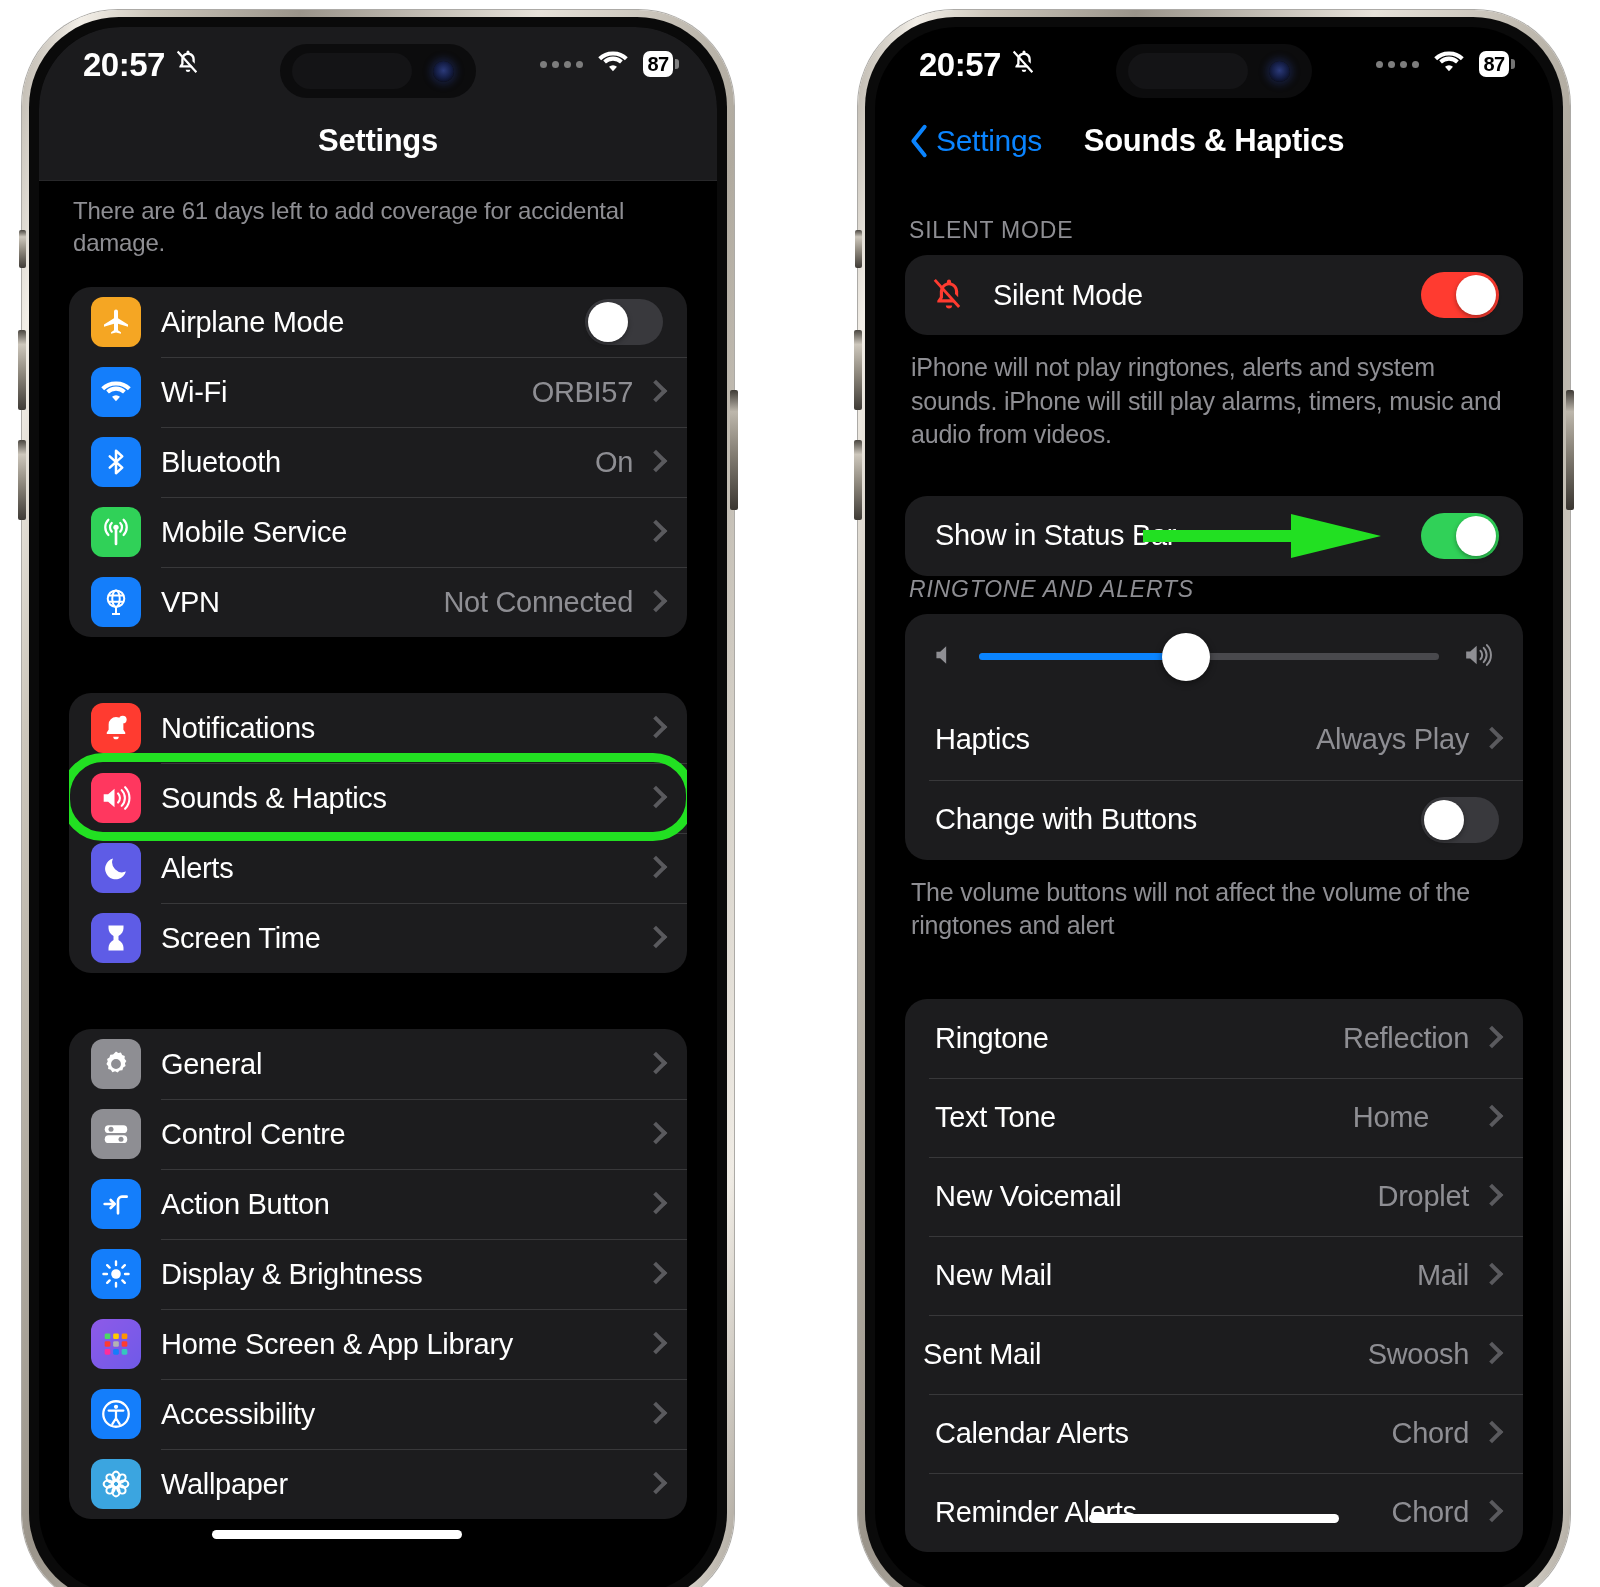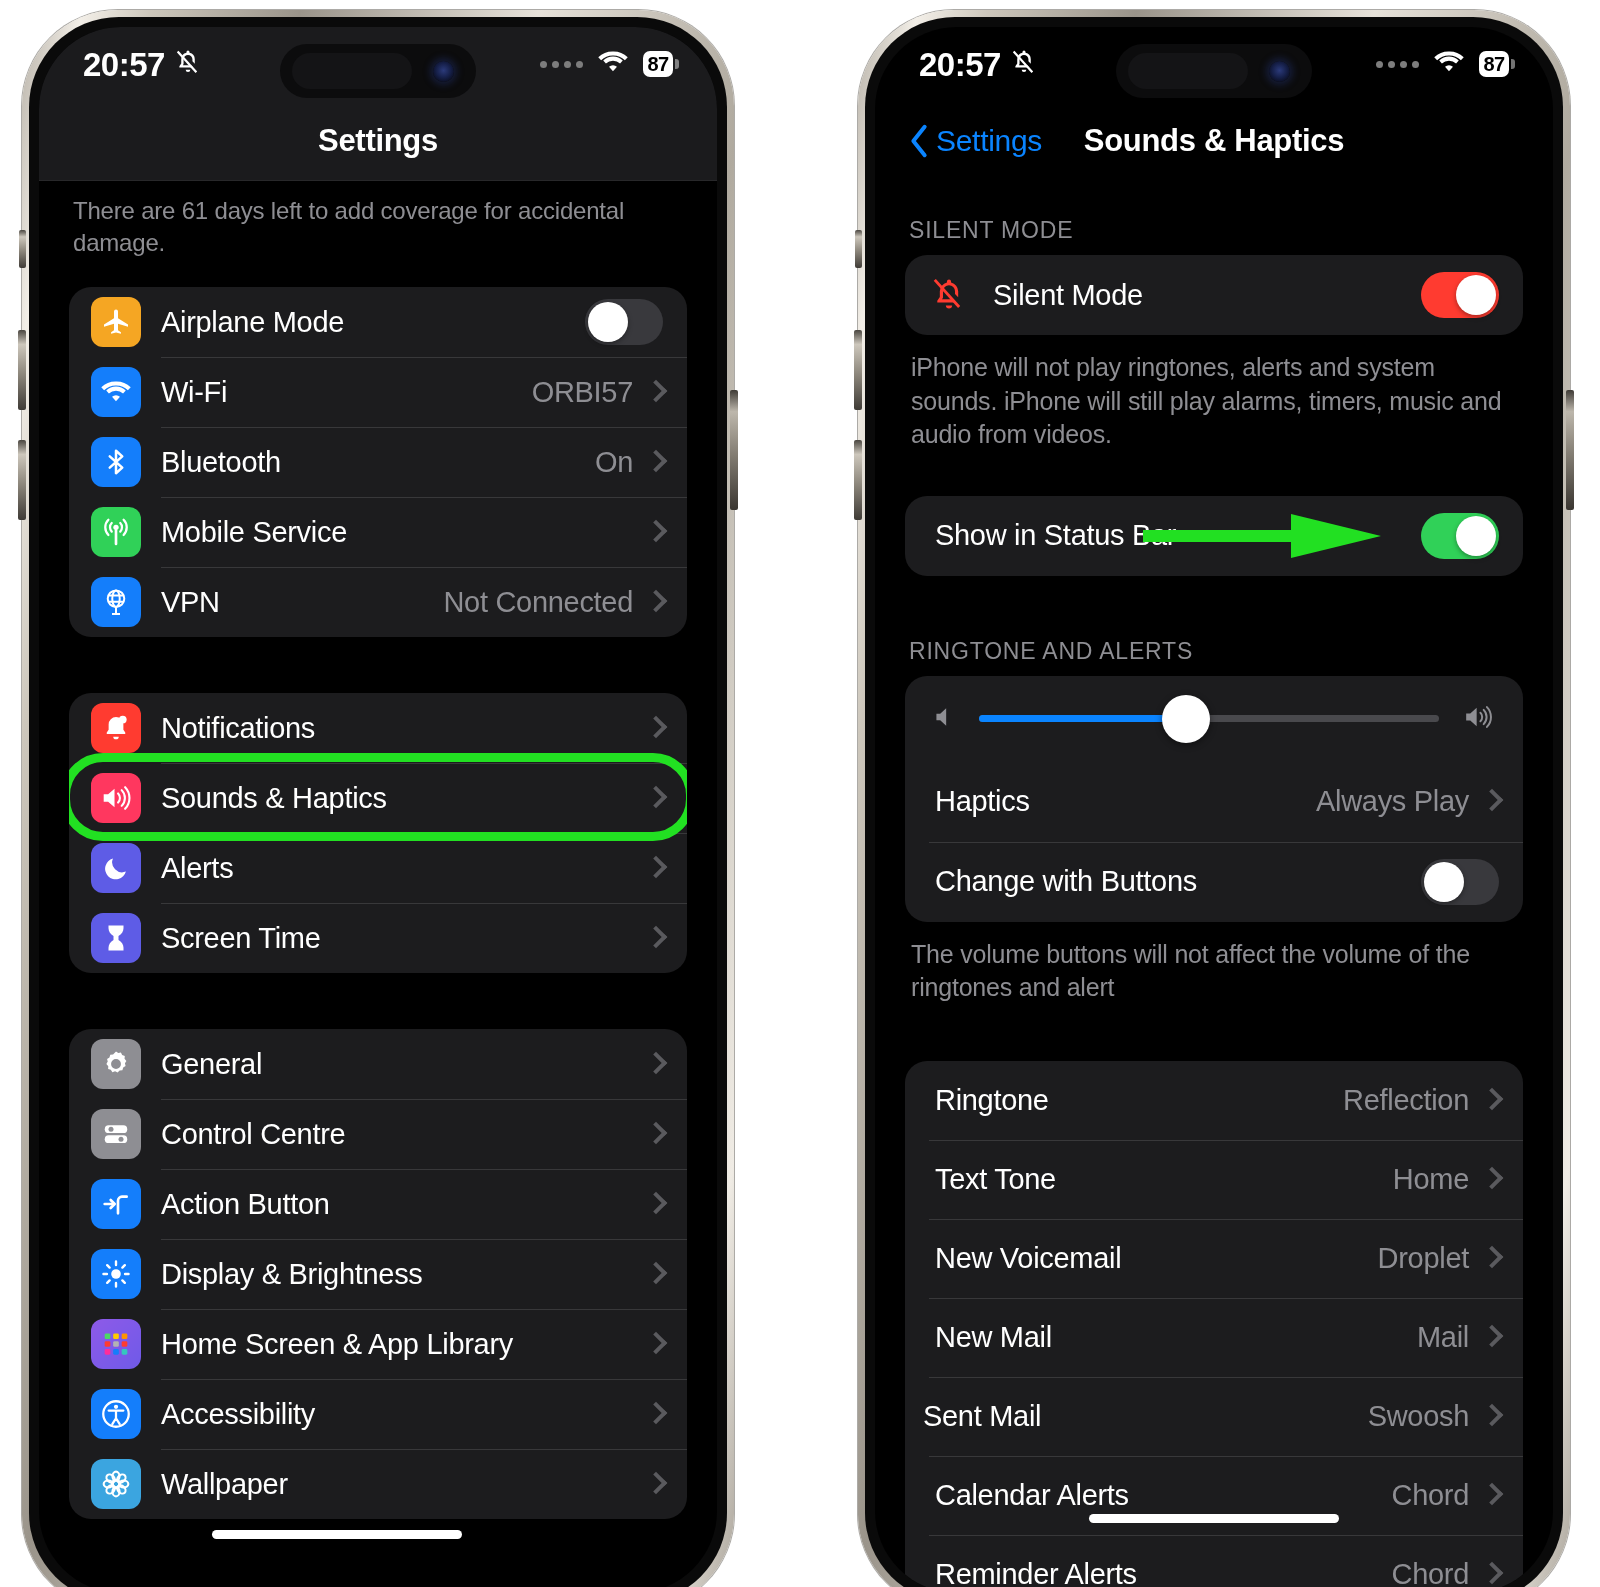--- a/index.html
+++ b/index.html
@@ -617,21 +617,21 @@
           </div>
 
           <div class="arrow-wrap" style="left:238px; top:16px;">
             <svg width="238" height="48" viewBox="0 0 238 48">
               <rect x="0" y="18" width="170" height="12" fill="#22e022"></rect>
               <polygon points="148,2 238,24 148,46" fill="#22e022"></polygon>
             </svg>
           </div>
         </div>
 
-        <div class="group-header" style="padding-top:62px;">RINGTONE AND ALERTS</div>
+        <div class="group-header" style="font-style:italic;">RINGTONE AND ALERTS</div>
 
         <div class="group">
 
           <div class="slider-row">
             <span>
               <svg width="26" height="26" viewBox="0 0 24 24" fill="#8e8e93">
                   <path d="M5 9h3.5L14 4v16L8.5 15H5z"></path>
                 </svg>
             </span>
             <span class="slider-track">
@@ -661,21 +661,21 @@
         </div>
 
         <div class="desc">The volume buttons will not affect the volume of the ringtones and alert</div>
 
         <div class="group" style="margin-top:56px; position:relative;">
           <div class="row noicon" style="min-height:79px;">
             <span class="row-label">Ringtone</span>
             <span class="row-value">Reflection</span>
             <span class="chev"></span>
           </div>
-          <div class="row noicon" style="min-height:79px;">
+          <div class="row noicon" style="min-height:79px;gap:40px;">
             <span class="row-label">Text Tone</span>
             <span class="row-value">Home</span>
             <span class="chev"></span>
           </div>
           <div class="row noicon" style="min-height:79px;">
             <span class="row-label">New Voicemail</span>
             <span class="row-value">Droplet</span>
             <span class="chev"></span>
           </div>
           <div class="row noicon" style="min-height:79px;">

